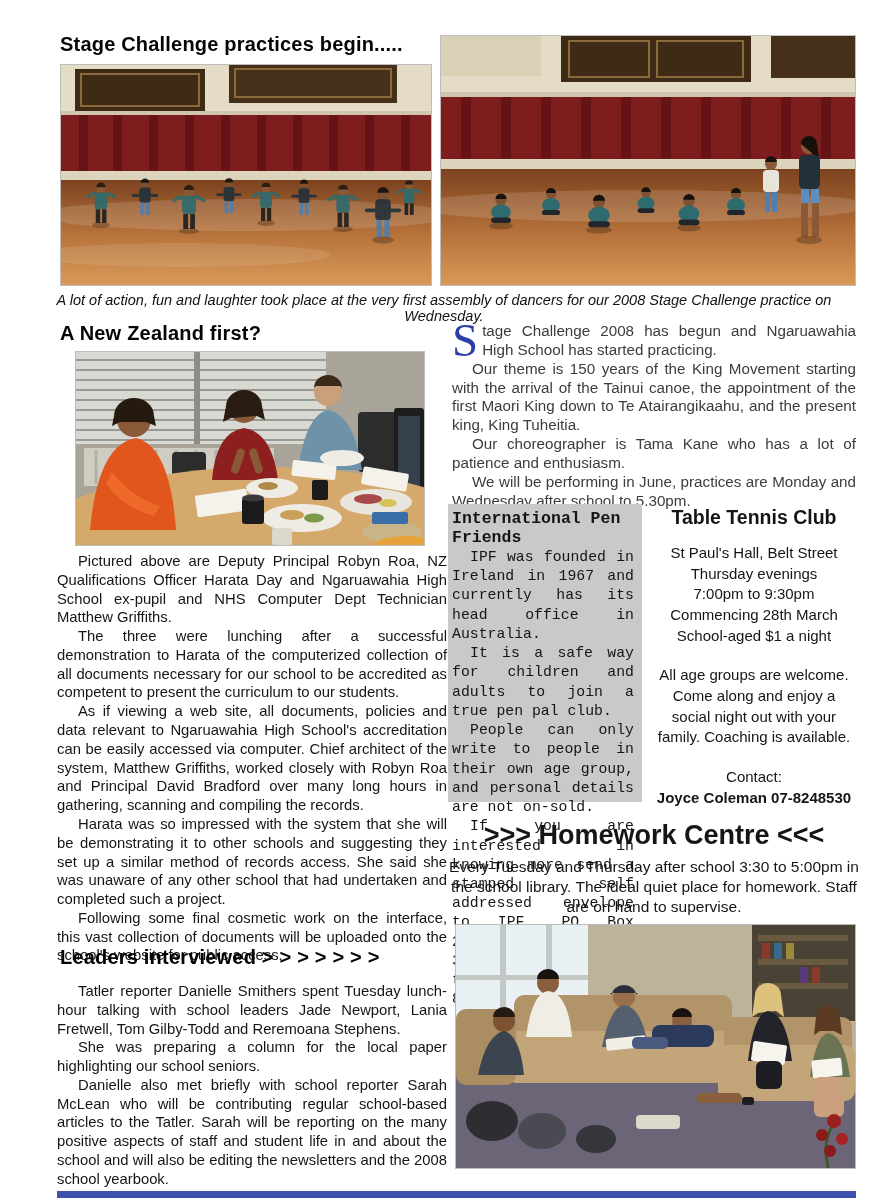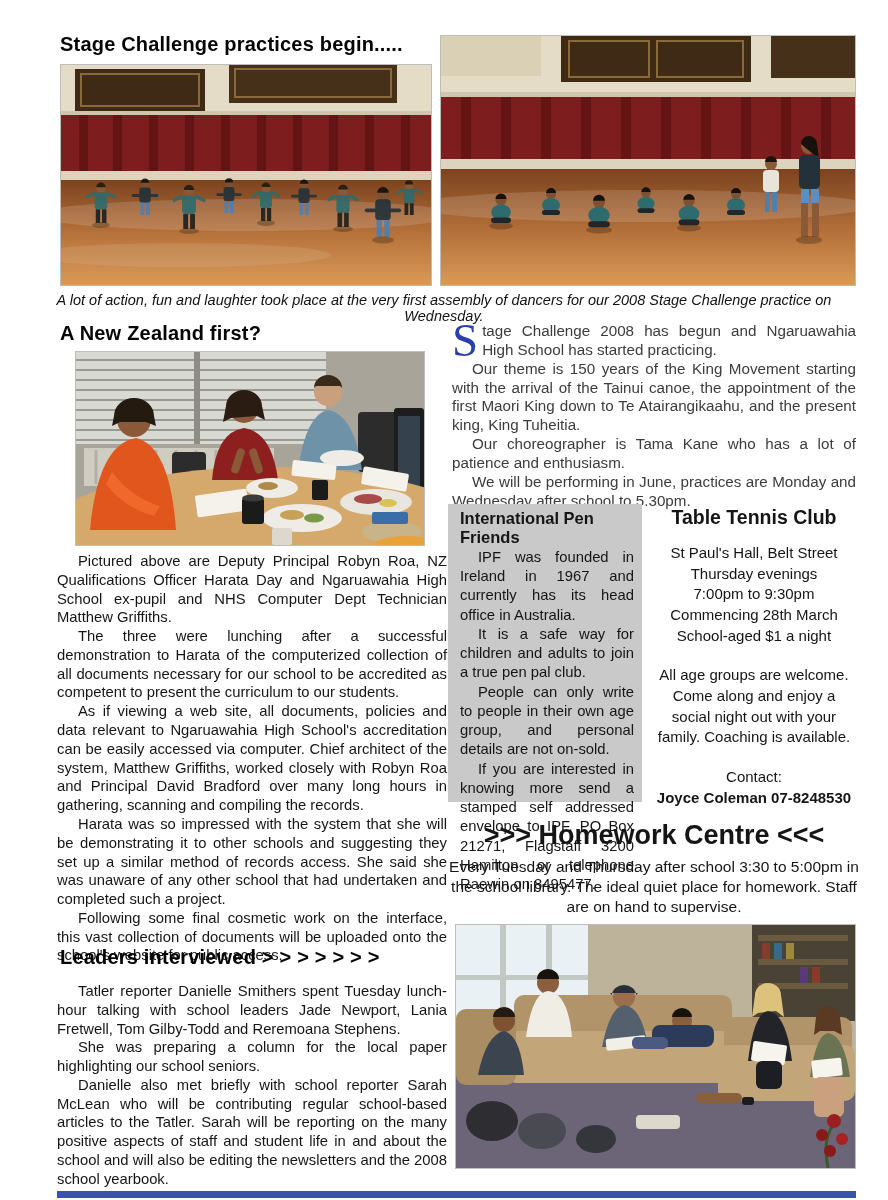--- a/index.html
+++ b/index.html
@@ -9,21 +9,21 @@
   h1,h2{margin:0;font-weight:bold;color:#050505;}
   .head20{font-size:20px;letter-spacing:.2px;}
   .photo{position:absolute;border:1px solid #bdbdbd;box-sizing:border-box;overflow:hidden;background:#888;}
   .photo svg{display:block;}
   .caption{font-style:italic;font-size:14.5px;text-align:center;color:#111;}
   .bodytext p{margin:0;text-indent:21px;text-align:justify;font-size:14.8px;line-height:1.27;}
   .rightlead p{margin:0;text-indent:20px;text-align:justify;font-size:15.2px;line-height:1.24;color:#3c3c3c;}
   .rightlead p.nofirst{text-indent:0;}
   .dropcap{float:left;font-family:"Liberation Serif",serif;font-size:47px;line-height:37px;
            padding-right:4px;font-weight:normal;}
-  .ipfbox{box-sizing:border-box;padding:5px 8px 6px 12px;}
+  .ipfbox{box-sizing:border-box;padding:5px 8px 6px 4px;font-family:Liberation Mono, monospace;}
   .ipfbox .ipftitle{font-weight:bold;font-size:16.5px;margin:0 0 1px 0;}
   .ipfbox p{margin:0;text-indent:18px;text-align:justify;font-size:14.8px;line-height:1.3;}
   .tennis{text-align:center;font-size:15px;line-height:1.38;}
   .tennis .t1{font-weight:bold;font-size:17.5px;}
   .tennis .t2{font-weight:bold;font-size:19.5px;margin-bottom:12px;}
   .tennis .gap{height:19px;}
   .tennis .contact-name{font-weight:bold;}
   .hwhead{font-size:27px;font-weight:bold;text-align:center;}
   .hwbody{font-size:15.5px;line-height:1.3;text-align:center;}
   .footer-rule{position:absolute;}

